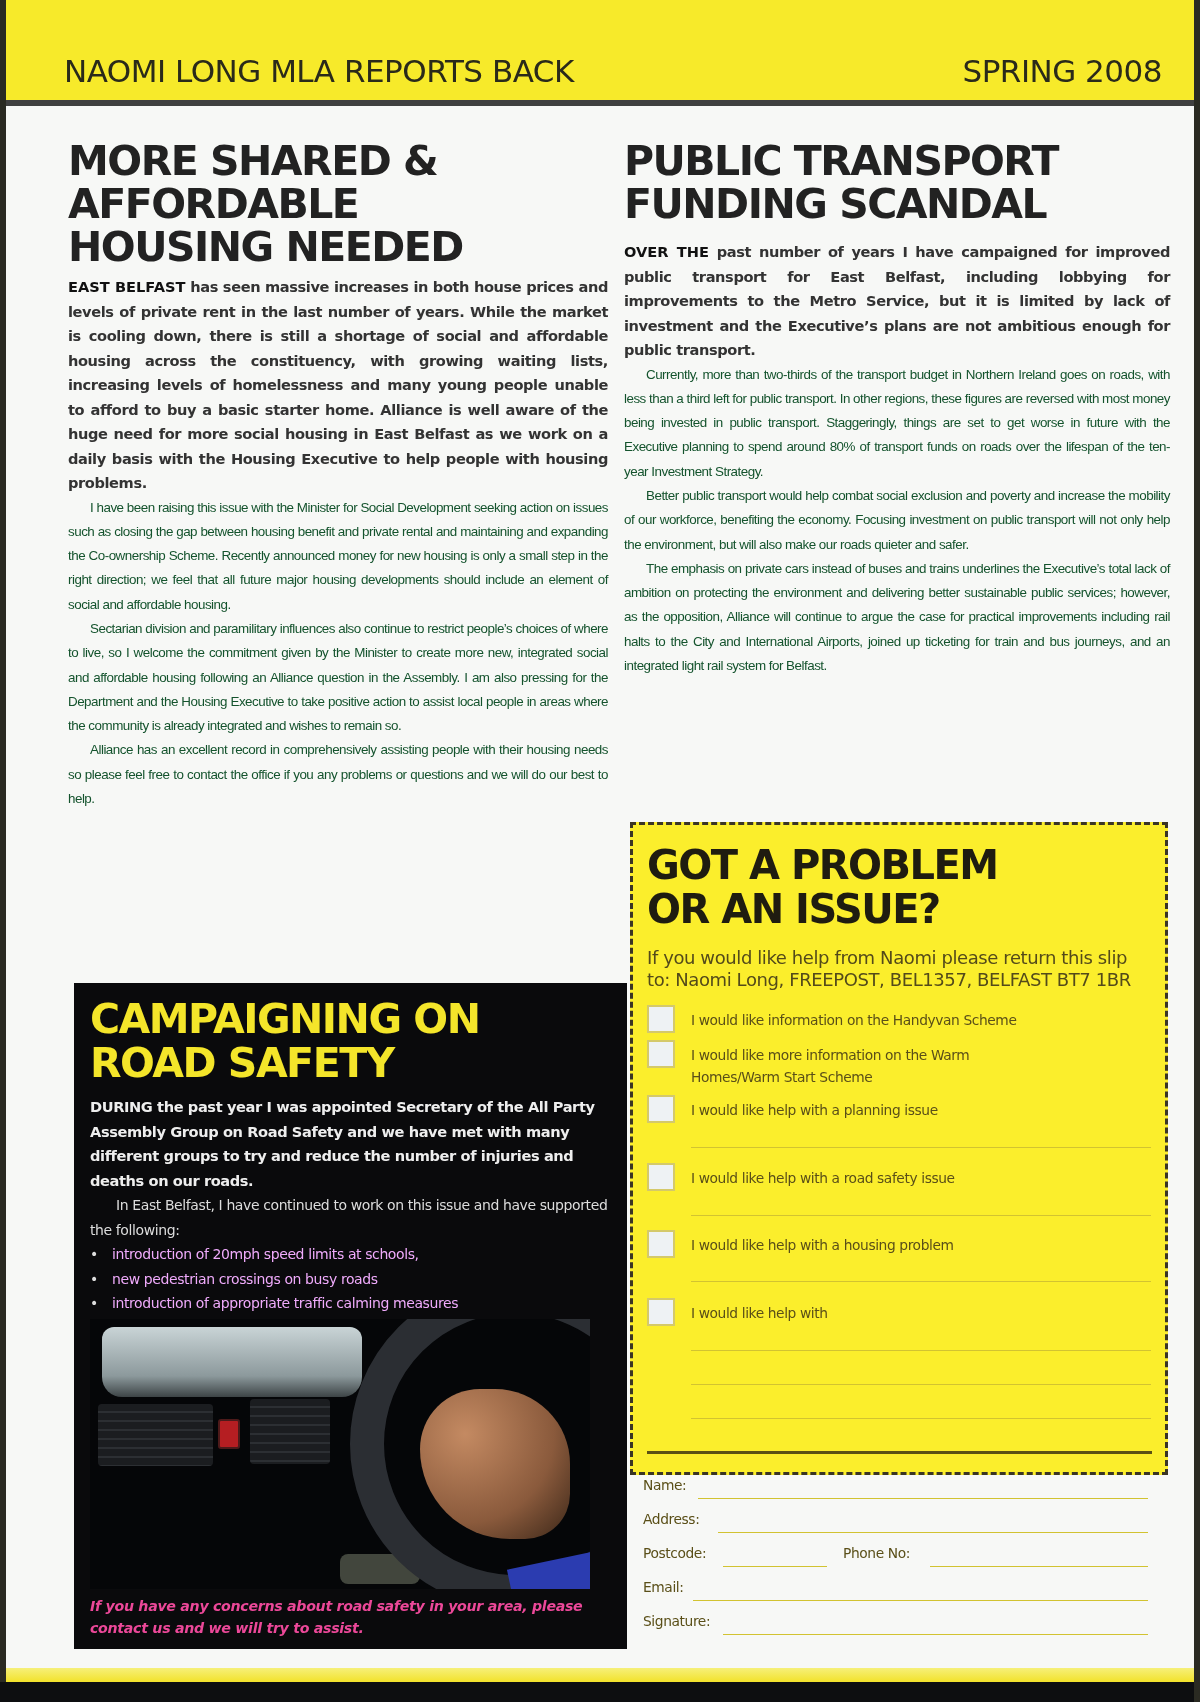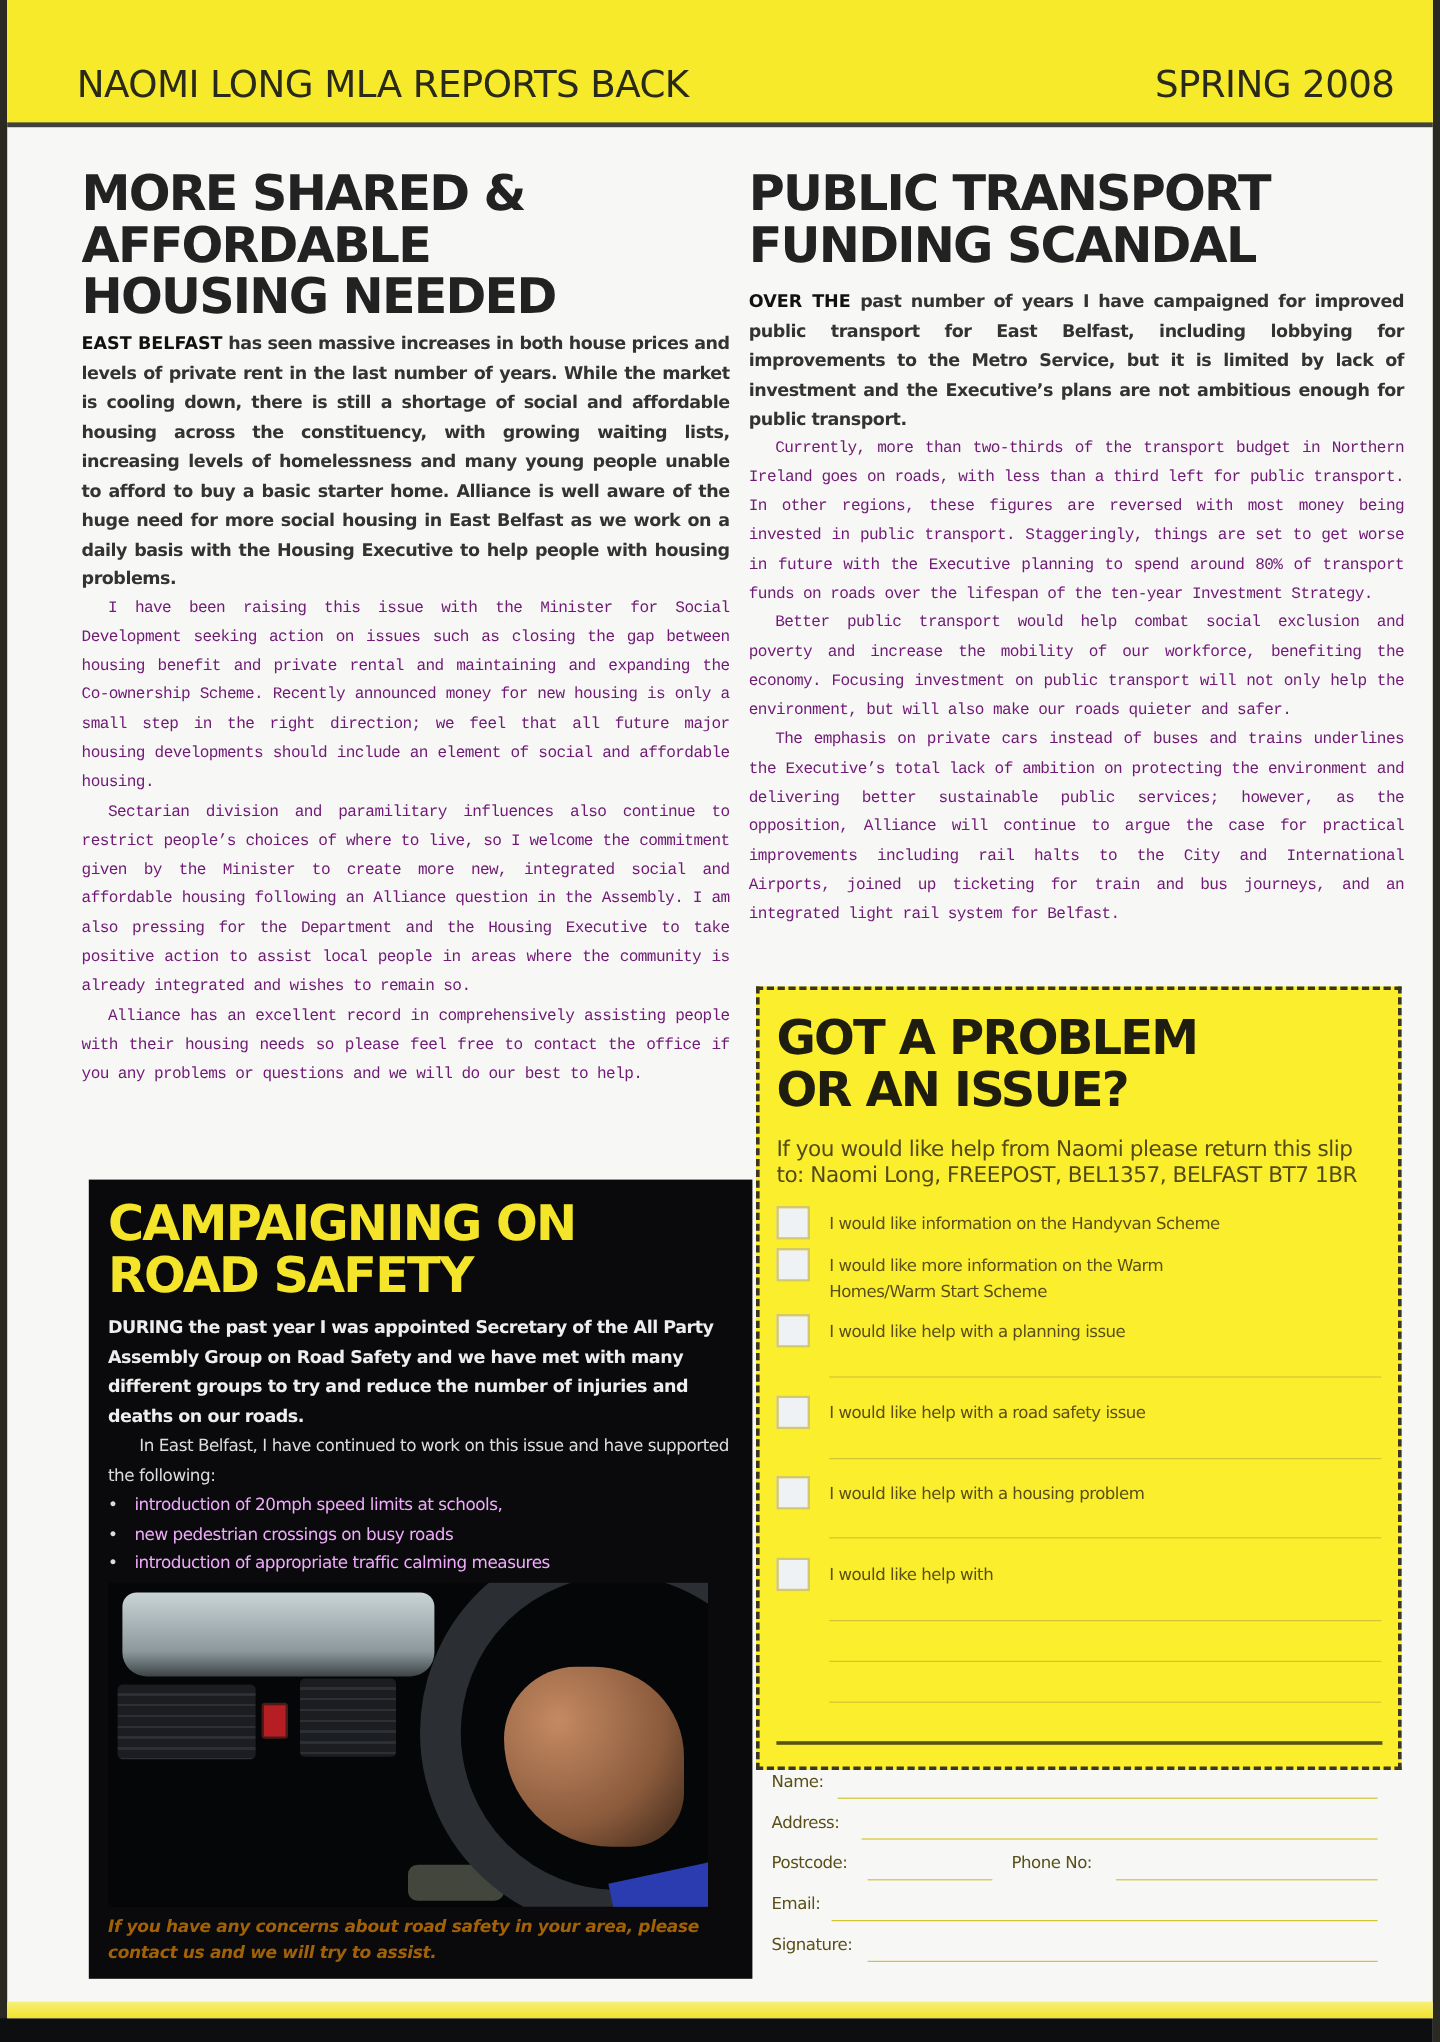--- a/index.html
+++ b/index.html
@@ -9,21 +9,21 @@
     font-family: "DejaVu Sans", sans-serif;
     position: relative;
   }
   .page {
     position: absolute; left: 6px; top: 0; width: 1188px; height: 1702px;
     background: #f7f8f6;
   }
   .topbar {
     position: absolute; left: 0; top: 0; width: 1188px; height: 106px;
     background: #f7ea2a;
-    border-bottom: 4px solid #404040;
+    border-bottom: 6px solid #404040;
   }
   .topbar .ghost {
     position: absolute; left: 150px; top: 8px; font-size: 30px; color: #e5d827;
     letter-spacing: 2px;
   }
   .topbar .title {
     position: absolute; left: 58px; top: 53px; font-size: 31px; color: #2a2a1a;
     letter-spacing: -0.5px;
   }
   .topbar .issue {
@@ -47,22 +47,22 @@
     font-size: 41px; line-height: 43px; color: #222;
     letter-spacing: -1.5px;
   }
   .lead {
     font-family: "DejaVu Sans", sans-serif; font-weight: bold;
     font-size: 14.6px; line-height: 24.5px; color: #333;
     text-align: justify; margin-top: 6px; letter-spacing: -0.4px;
   }
   .lead b { font-weight: bold; color: #111; letter-spacing: 0; }
   .para {
-    font-family: Liberation Mono, monospace; font-size: 13.4px;
-    line-height: 24.3px; color: #701a75; text-align: justify;
+    font-family: Liberation Sans, sans-serif; font-size: 13.4px;
+    line-height: 24.3px; color: #14532d; text-align: justify;
     text-indent: 22px; letter-spacing: -0.5px;
   }
 
   
   .road-box {
     position: absolute; left: 68px; top: 983px; width: 553px; height: 666px;
     background: #0a0a0c;
     padding: 14px 16px 0 16px;
   }
   .road-box h2 {
@@ -105,21 +105,21 @@
   .photo .hand { position: absolute; left: 330px; top: 70px; width: 150px; height: 150px;
     border-radius: 40% 50% 30% 60%;
     background: radial-gradient(ellipse at 30% 30%, #c48a62 0%, #8a5a3c 60%, #3a2618 100%); }
   .photo .sleeve { position: absolute; left: 420px; top: 240px; width: 100px; height: 40px;
     background: #2b3cb0; transform: rotate(-12deg); }
   .photo .glow { position: absolute; left: 250px; top: 235px; width: 80px; height: 30px;
     background: #6b7260; border-radius: 8px; opacity: .6; }
   .road-foot {
     position: absolute; left: 16px; top: 612px; width: 500px;
     font-weight: bold; font-style: italic; font-size: 14.2px; line-height: 22px;
-    color: #a16207; letter-spacing: -0.3px;
+    color: #ec4899; letter-spacing: -0.3px;
   }
 
   
   .coupon {
     position: absolute; left: 624px; top: 822px; width: 538px; height: 653px;
     background: #fbee2c;
     border: 3px dashed #3a3524;
     padding: 18px 14px 0 14px;
   }
   .coupon h2 {

